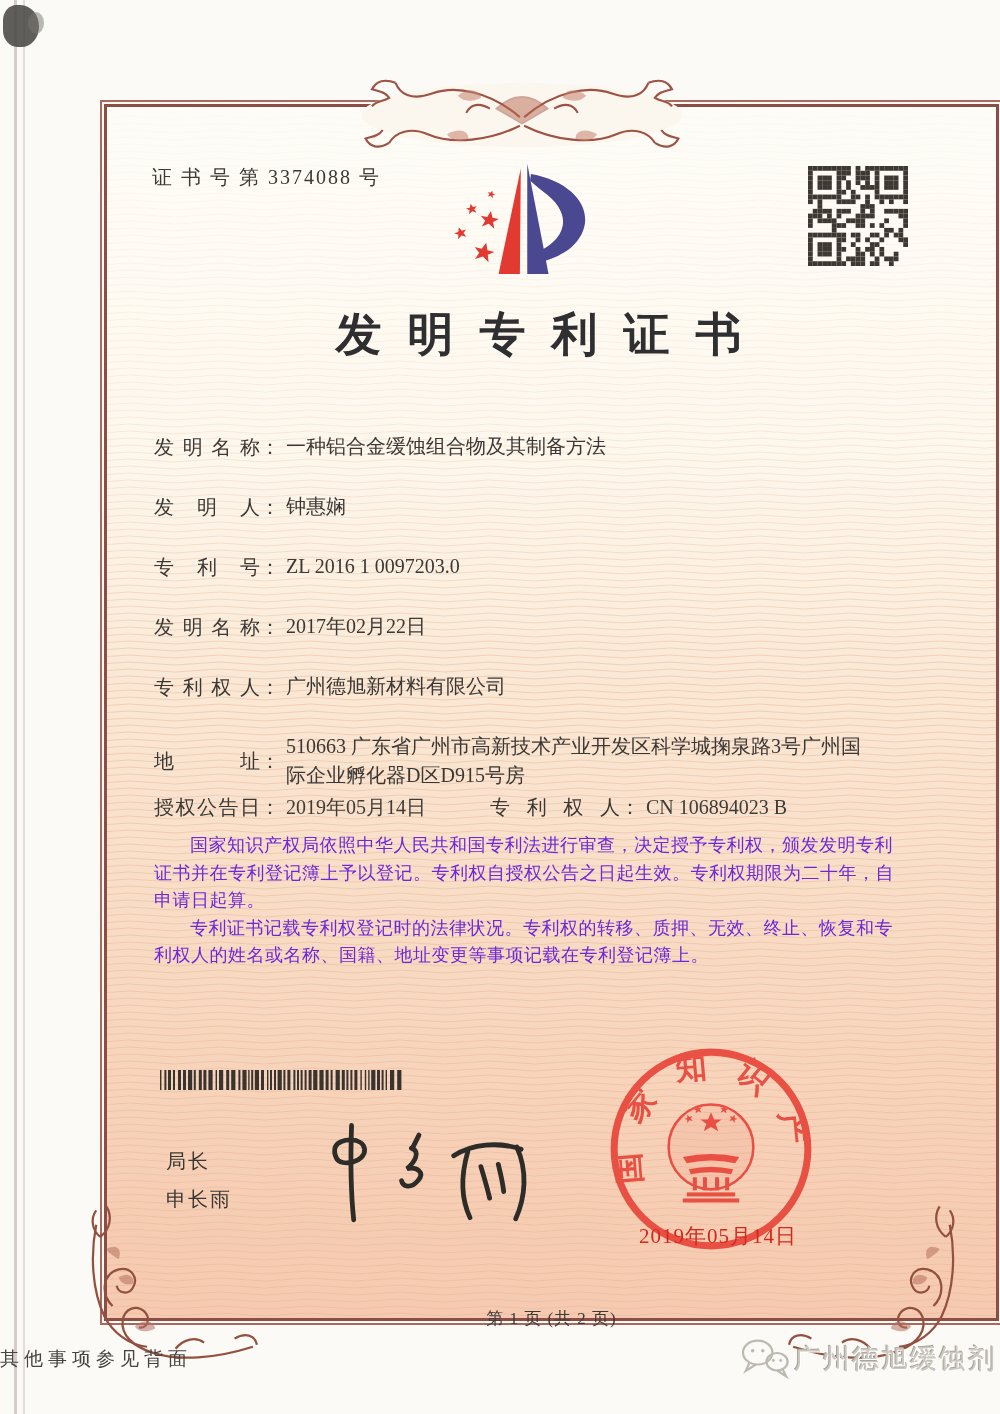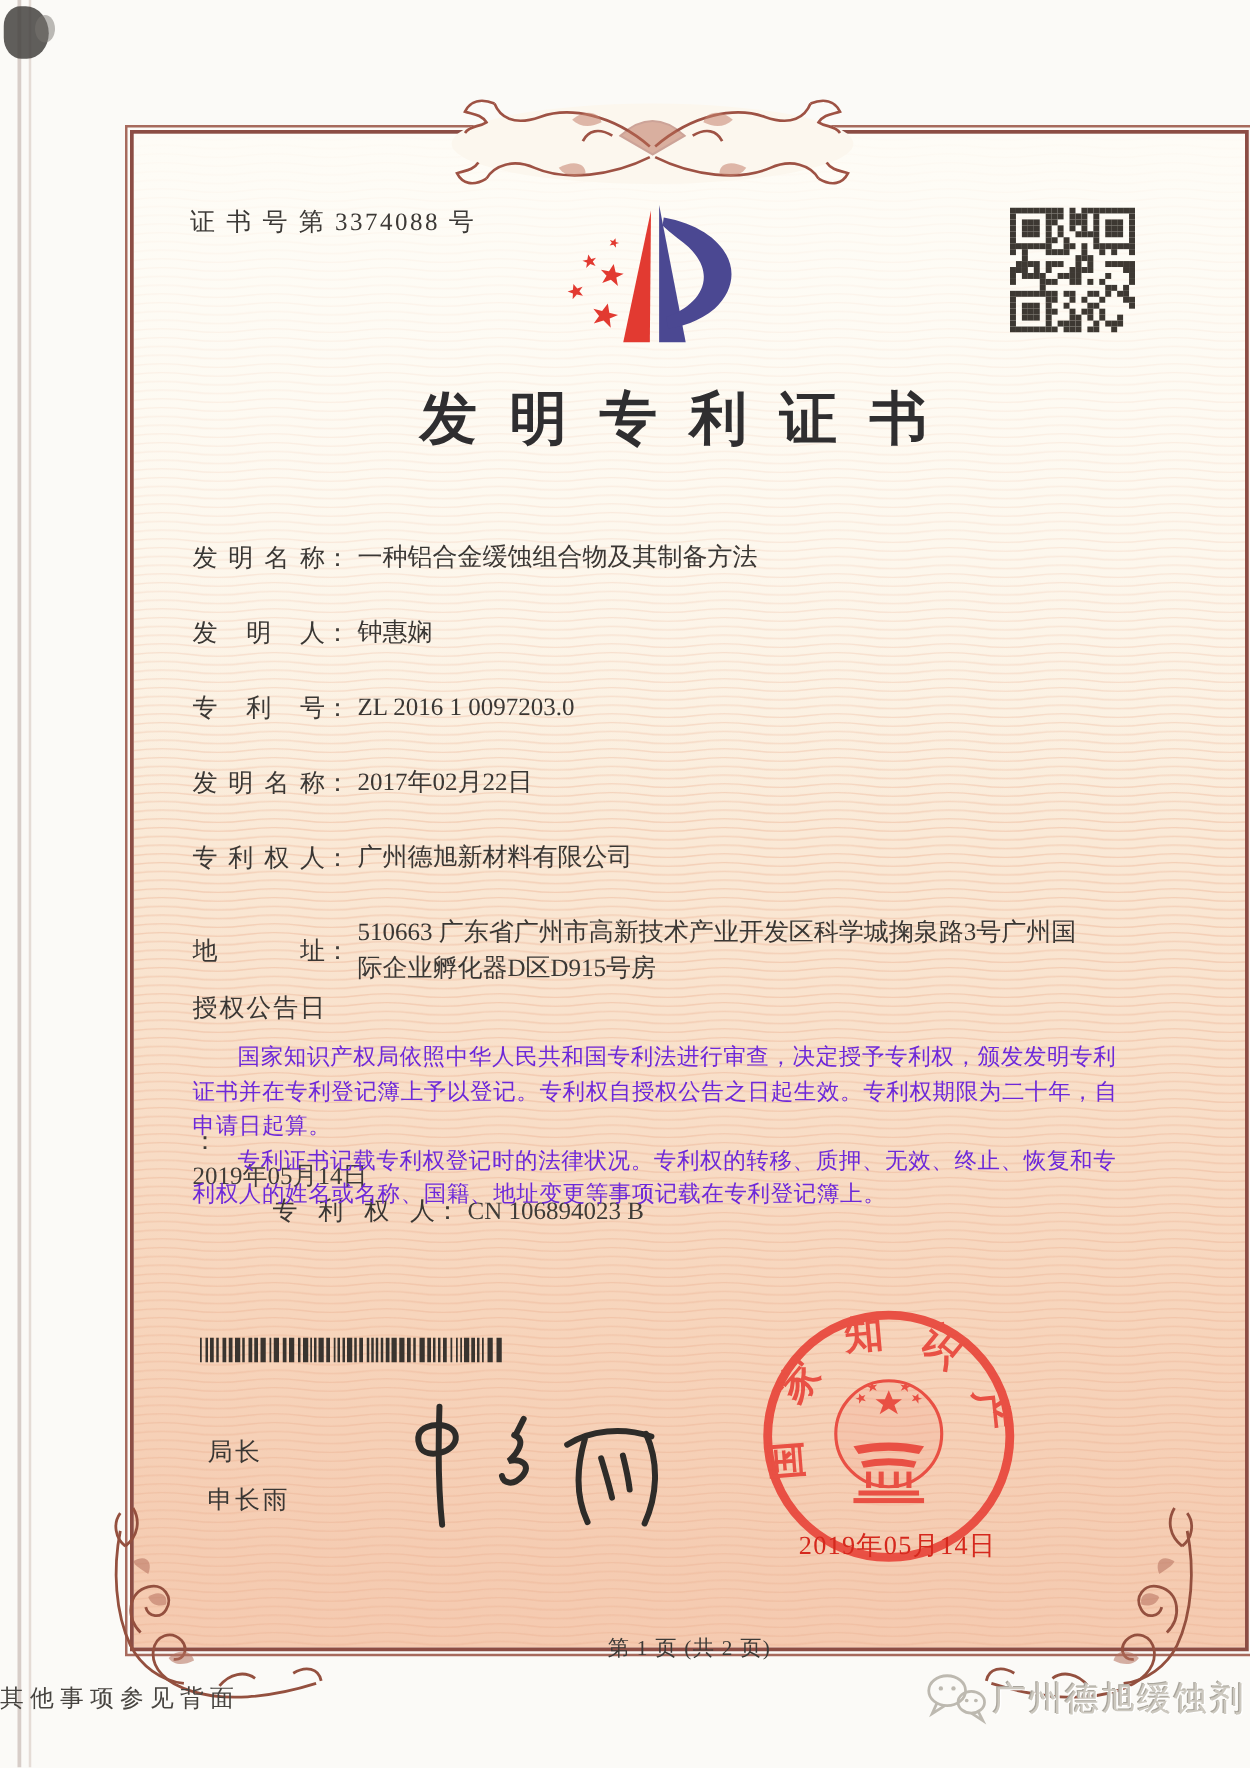--- a/index.html
+++ b/index.html
@@ -36,21 +36,21 @@
   .title{position:absolute;left:0;top:202px;width:100%;text-align:center;
     font-size:46px;font-weight:600;color:#2f2e30;letter-spacing:26px;box-sizing:border-box;}
 
   .fields{position:absolute;left:52px;top:330px;width:748px;font-size:20px;}
   .f-row{display:flex;align-items:center;margin-bottom:31px;line-height:28px;}
   .f-row.address{margin-bottom:3px;}
   .f-label{width:106px;flex:0 0 106px;text-align:justify;text-align-last:justify;display:inline-block;color:#3a3734;}
   .f-label.wide{width:130px;flex:0 0 130px;}
   .f-colon{margin:0 6px 0 0;}
   .f-value{flex:1;color:#3a3734;line-height:29px;max-width:585px;}
-  .grant-group{display:flex;align-items:flex-start;flex-direction:column;}
+  .grant-group{display:flex;align-items:flex-start;}
   .grant-right{display:flex;margin-left:64px;}
 
   .body-text{position:absolute;left:52px;top:730px;width:748px;font-size:18px;line-height:27.5px;color:#6d28d9;}
   .body-text p{margin:0;text-indent:2em;letter-spacing:.5px;}
 
   .barcode{position:absolute;left:58px;top:968px;width:248px;height:20px;}
   .director-title{position:absolute;left:64px;top:1046px;font-size:20px;color:#3a3734;letter-spacing:2px;font-family:"Liberation Sans","DejaVu Sans",sans-serif;text-align:center;}
   .director-name{position:absolute;left:64px;top:1084px;font-size:20px;color:#3a3734;letter-spacing:2px;font-family:"Liberation Sans","DejaVu Sans",sans-serif;}
   .signature{position:absolute;left:205px;top:1012px;width:250px;height:115px;}
 

